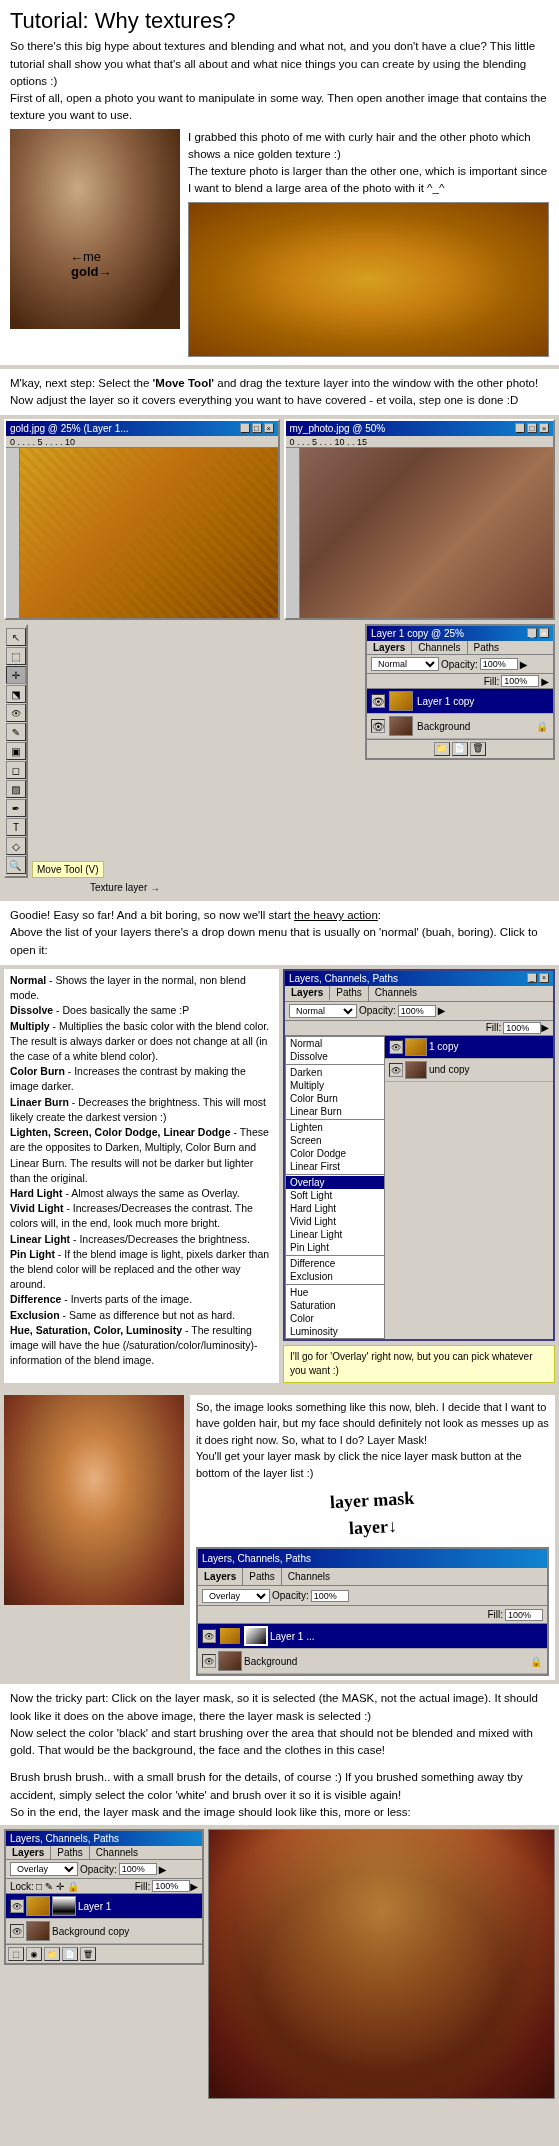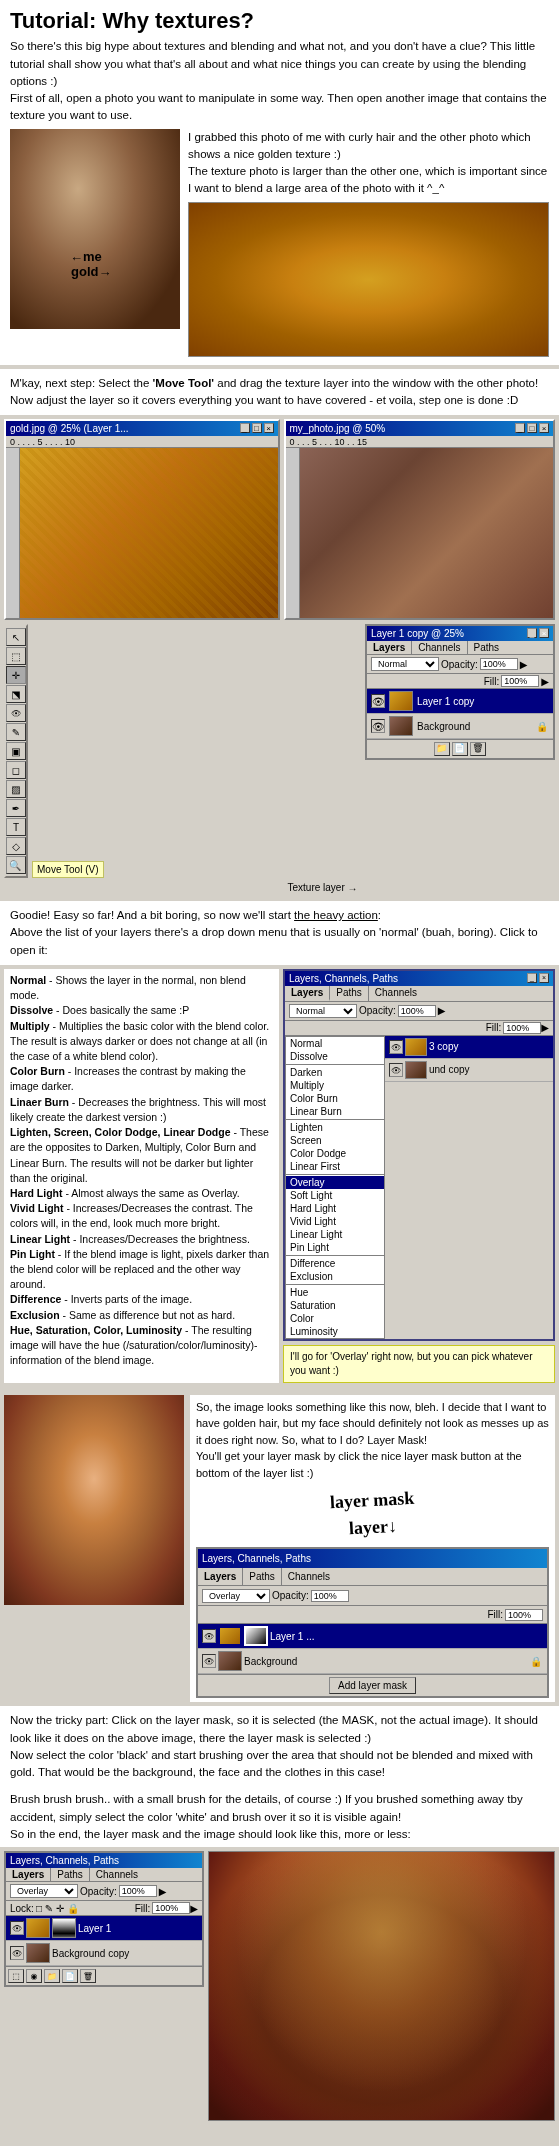--- a/index.html
+++ b/index.html
@@ -11,21 +11,21 @@
       color: #000;
     }
 
     
     .tutorial-header {
       padding: 8px 10px 4px 10px;
       background: #fff;
     }
     .tutorial-title {
       font-size: 22px;
-      font-weight: bold;
+      font-weight: normal;
       color: #000;
       line-height: 1.2;
     }
     .tutorial-intro {
       font-size: 11.5px;
       line-height: 1.5;
       margin-top: 4px;
     }
 
     
@@ -49,21 +49,21 @@
       height: 100%;
       background: 
         radial-gradient(ellipse at 40% 30%, #c8a882 0%, #8B6040 40%, #4a2810 80%),
         linear-gradient(180deg, #a07050 0%, #603020 100%);
     }
     .photo-annotation-me {
       position: absolute;
       top: 120px;
       left: 60px;
       font-size: 13px;
-      font-weight: bold;
+      font-weight: normal;
       color: #000;
     }
     .photo-annotation-gold {
       position: absolute;
       top: 135px;
       left: 61px;
       font-size: 13px;
       font-weight: bold;
       color: #000;
     }
@@ -316,21 +316,21 @@
       </div>
       <div style="display:flex; justify-content:center; padding:2px; border-top:1px solid #808080; gap:2px;">
         <div style="width:16px;height:14px;background:#d4d0c8;border:1px outset #888;font-size:9px;text-align:center;">📁</div>
         <div style="width:16px;height:14px;background:#d4d0c8;border:1px outset #888;font-size:9px;text-align:center;">📄</div>
         <div style="width:16px;height:14px;background:#d4d0c8;border:1px outset #888;font-size:9px;text-align:center;">🗑</div>
       </div>
     </div>
   </div>
 </div>
 
-<div style="background:#d4d0c8; padding:0 4px 4px 90px; display:flex; flex-direction:column; gap:0;align-items:center;">
+<div style="background:#d4d0c8; padding:0 4px 4px 90px; display:flex; flex-direction:column; gap:0;">
   <div style="font-size:10px; display:flex; align-items:center;">
     <span>Texture layer →</span>
   </div>
 </div>
 
 <div class="section-divider"></div>
 
 <div class="goodie-section">
   <p>
     Goodie! Easy so far! And a bit boring, so now we'll start <u>the heavy action</u>:<br>
@@ -413,21 +413,21 @@
           <div style="padding:1px 4px;">Hue</div>
           <div style="padding:1px 4px;">Saturation</div>
           <div style="padding:1px 4px;">Color</div>
           <div style="padding:1px 4px;">Luminosity</div>
         </div>
 
         <div style="flex:1; display:flex; flex-direction:column;">
           <div style="display:flex; align-items:center; padding:2px 4px; background:#000080; color:#fff; border-bottom:1px solid #aaa; font-size:10px; gap:2px;">
             <div style="width:14px;height:14px;background:#d4d0c8;border:1px inset #888;color:#000;font-size:8px;text-align:center;line-height:14px;">👁</div>
             <div style="width:22px;height:18px;background:linear-gradient(135deg,#d4a020,#a06000);border:1px solid #888;"></div>
-            <span>3 copy</span>
+            <span>1 copy</span>
           </div>
           <div style="display:flex; align-items:center; padding:2px 4px; background:#d4d0c8; border-bottom:1px solid #aaa; font-size:10px; gap:2px;">
             <div style="width:14px;height:14px;background:#d4d0c8;border:1px inset #888;color:#000;font-size:8px;text-align:center;line-height:14px;">👁</div>
             <div style="width:22px;height:18px;background:linear-gradient(135deg,#8B6355,#4a2810);border:1px solid #888;"></div>
             <span>und copy</span>
           </div>
         </div>
       </div>
     </div>
 
@@ -483,23 +483,20 @@
         <span>Layer 1 ...</span>
       </div>
 
       <div style="display:flex; align-items:center; padding:2px 4px; background:#d4d0c8; border-bottom:1px solid #aaa; font-size:10px; gap:2px;">
         <div style="width:14px;height:14px;background:#d4d0c8;border:1px inset #888;color:#000;font-size:8px;text-align:center;line-height:14px;">👁</div>
         <div style="width:24px;height:20px;background:linear-gradient(135deg,#8B6355,#4a2810);border:1px solid #808080;"></div>
         <span>Background</span>
         <span style="margin-left:auto;">🔒</span>
       </div>
 
-      <div style="display:flex; justify-content:center; padding:2px; border-top:1px solid #808080;">
-        <button class="btn-small">Add layer mask</button>
-      </div>
     </div>
   </div>
 </div>
 
 <div style="background:#fff; padding:6px 10px; font-size:11.5px; line-height:1.5;">
   Now the tricky part: Click on the layer mask, so it is selected (the MASK, not the actual image). It should look like it does on the above image, there the layer mask is selected :)<br>
   Now select the color 'black' and start brushing over the area that should not be blended and mixed with gold. That would be the background, the face and the clothes in this case!
 </div>
 
 <div class="brush-text">

